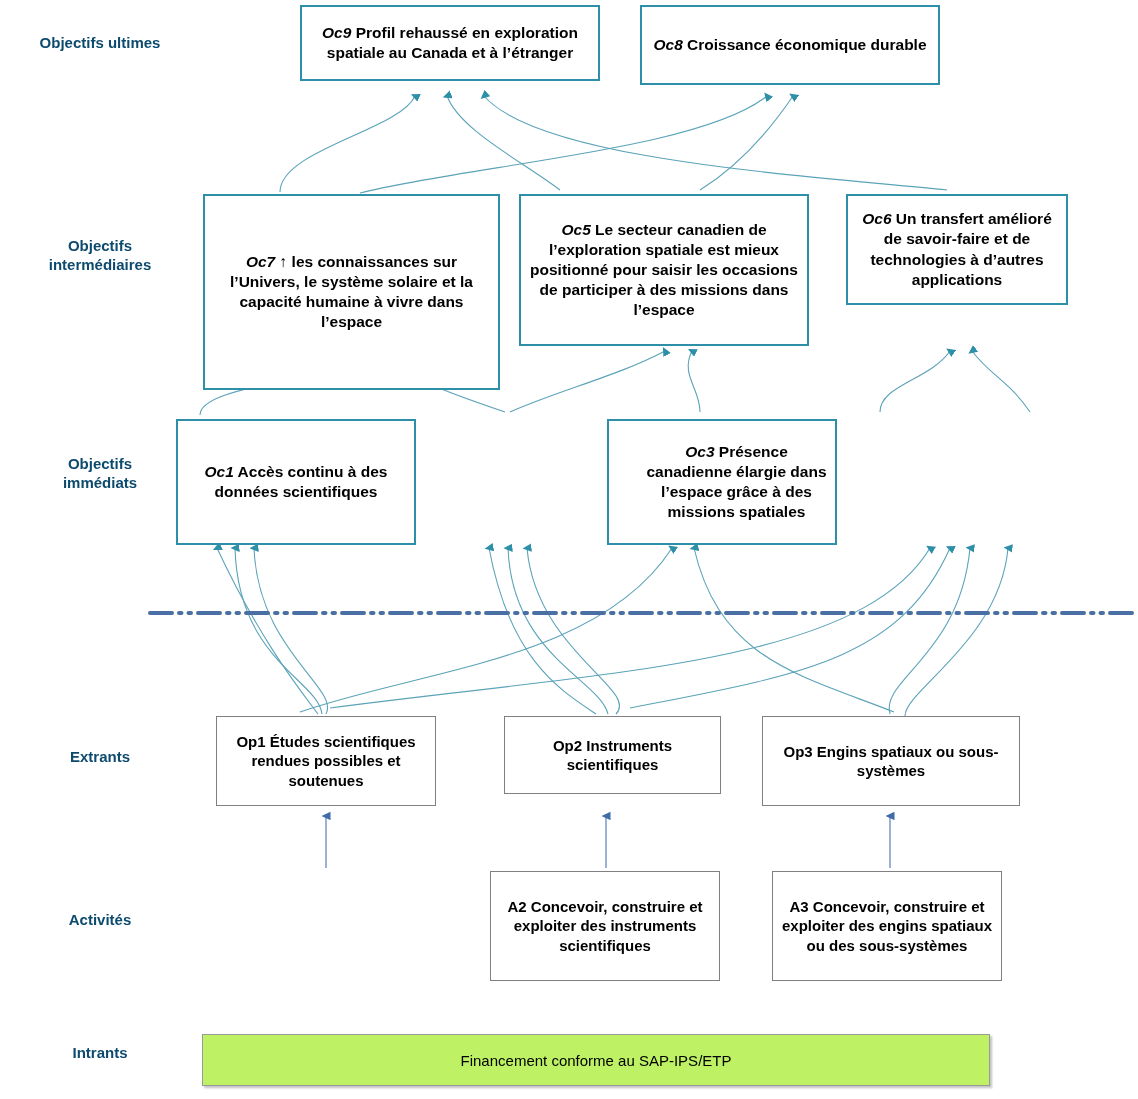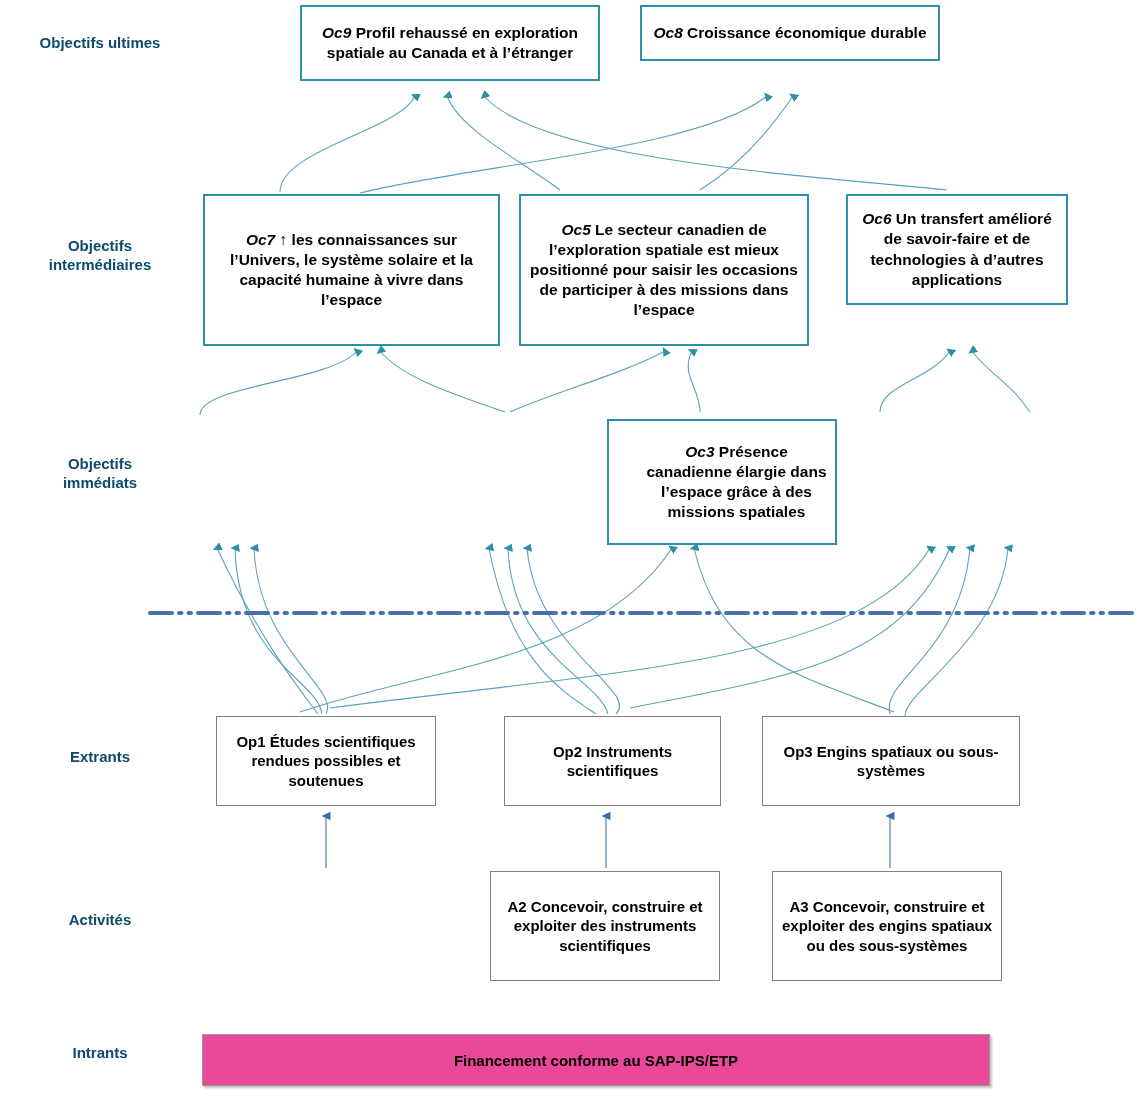--- a/index.html
+++ b/index.html
@@ -43,23 +43,23 @@
   .node .t{display:block;}
   .node i{font-style:italic;font-weight:bold;}
   .node .light{font-weight:600;}
 
   .f16{font-size:15.5px;}
   .f15{font-size:15px;}
 
   .intrants-box{
     position:absolute;box-sizing:border-box;
     border:1.5px solid #9a9a9a;
-    background:#ec4899;
+    background:#bef264;
     display:flex;align-items:center;justify-content:center;
-    font-weight:bold;font-size:15px;
+    font-weight:normal;font-size:15px;
     box-shadow:2px 2px 2px rgba(120,120,120,.45);
     z-index:3;
   }
 </style>
 </head>
 <body>
 
 <div id="stage">
 
   <svg id="wires" viewBox="0 0 1138 1099" xmlns="http://www.w3.org/2000/svg">
@@ -135,53 +135,57 @@
   </div>
   <div class="row-label" style="top:1044px;">
     <span>Intrants</span>
   </div>
 
   <div class="node teal f16" style="left:300px;top:5px;width:300px;height:76px;">
     <span class="t"><i>Oc9</i>
     <span>Profil rehaussé en exploration spatiale au Canada et à l’étranger</span></span>
   </div>
 
-  <div class="node teal f16" style="left:640px;top:5px;width:300px;height:56px;">
+  <div class="node teal f16" style="left:640px;top:5px;width:300px;height:80px;">
     <span class="t"><i>Oc8</i>
     <span>Croissance économique durable</span></span>
   </div>
 
-  <div class="node teal f16" style="left:203px;top:194px;width:297px;height:152px;">
+  <div class="node teal f16" style="left:203px;top:194px;width:297px;height:196px;">
     <span class="t"><i>Oc7</i>
     <span>↑ les connaissances sur l’Univers, le système solaire et la capacité humaine à vivre dans l’espace</span></span>
   </div>
 
   <div class="node teal f16" style="left:519px;top:194px;width:290px;height:152px;justify-content:flex-end;">
     <span class="t"><i>Oc5</i>
     <span>Le secteur canadien de l’exploration spatiale est mieux positionné pour saisir les occasions de participer à  des missions dans l’espace</span></span>
   </div>
 
   <div class="node teal f16" style="left:846px;top:194px;width:222px;height:111px;">
     <span class="t"><i>Oc6</i>
     <span>Un transfert amélioré de savoir-faire et de technologies à d’autres applications</span></span>
   </div>
 
+  <div class="node teal f16" style="left:176px;top:419px;width:240px;height:126px;">
+    <span class="t"><i>Oc1</i>
+    <span> Accès continu à  des données scientifiques</span></span>
+  </div>
 
 
   <div class="node teal f16" style="left:607px;top:419px;width:230px;height:126px;padding-left:36px;">
     <span class="t"><i>Oc3</i>
     <span>Présence canadienne élargie dans l’espace grâce à des missions spatiales</span></span>
   </div>
 
 
   <div class="node gray f15" style="left:216px;top:716px;width:220px;height:90px;">
     <span class="t">Op1  Études scientifiques rendues possibles et soutenues</span>
   </div>
 
-  <div class="node gray f15" style="left:504px;top:716px;width:217px;height:90px;">
+  <div class="node gray f15" style="left:504px;top:716px;width:217px;height:78px;">
     <span class="t">Op2  Instruments scientifiques</span>
   </div>
 
   <div class="node gray f15" style="left:762px;top:716px;width:258px;height:90px;">
     <span class="t">Op3 Engins spatiaux ou sous-systèmes</span>
   </div>
 
 
   <div class="node gray f15" style="left:490px;top:871px;width:230px;height:110px;">
     <span class="t">A2 Concevoir, construire et exploiter des instruments scientifiques</span>

